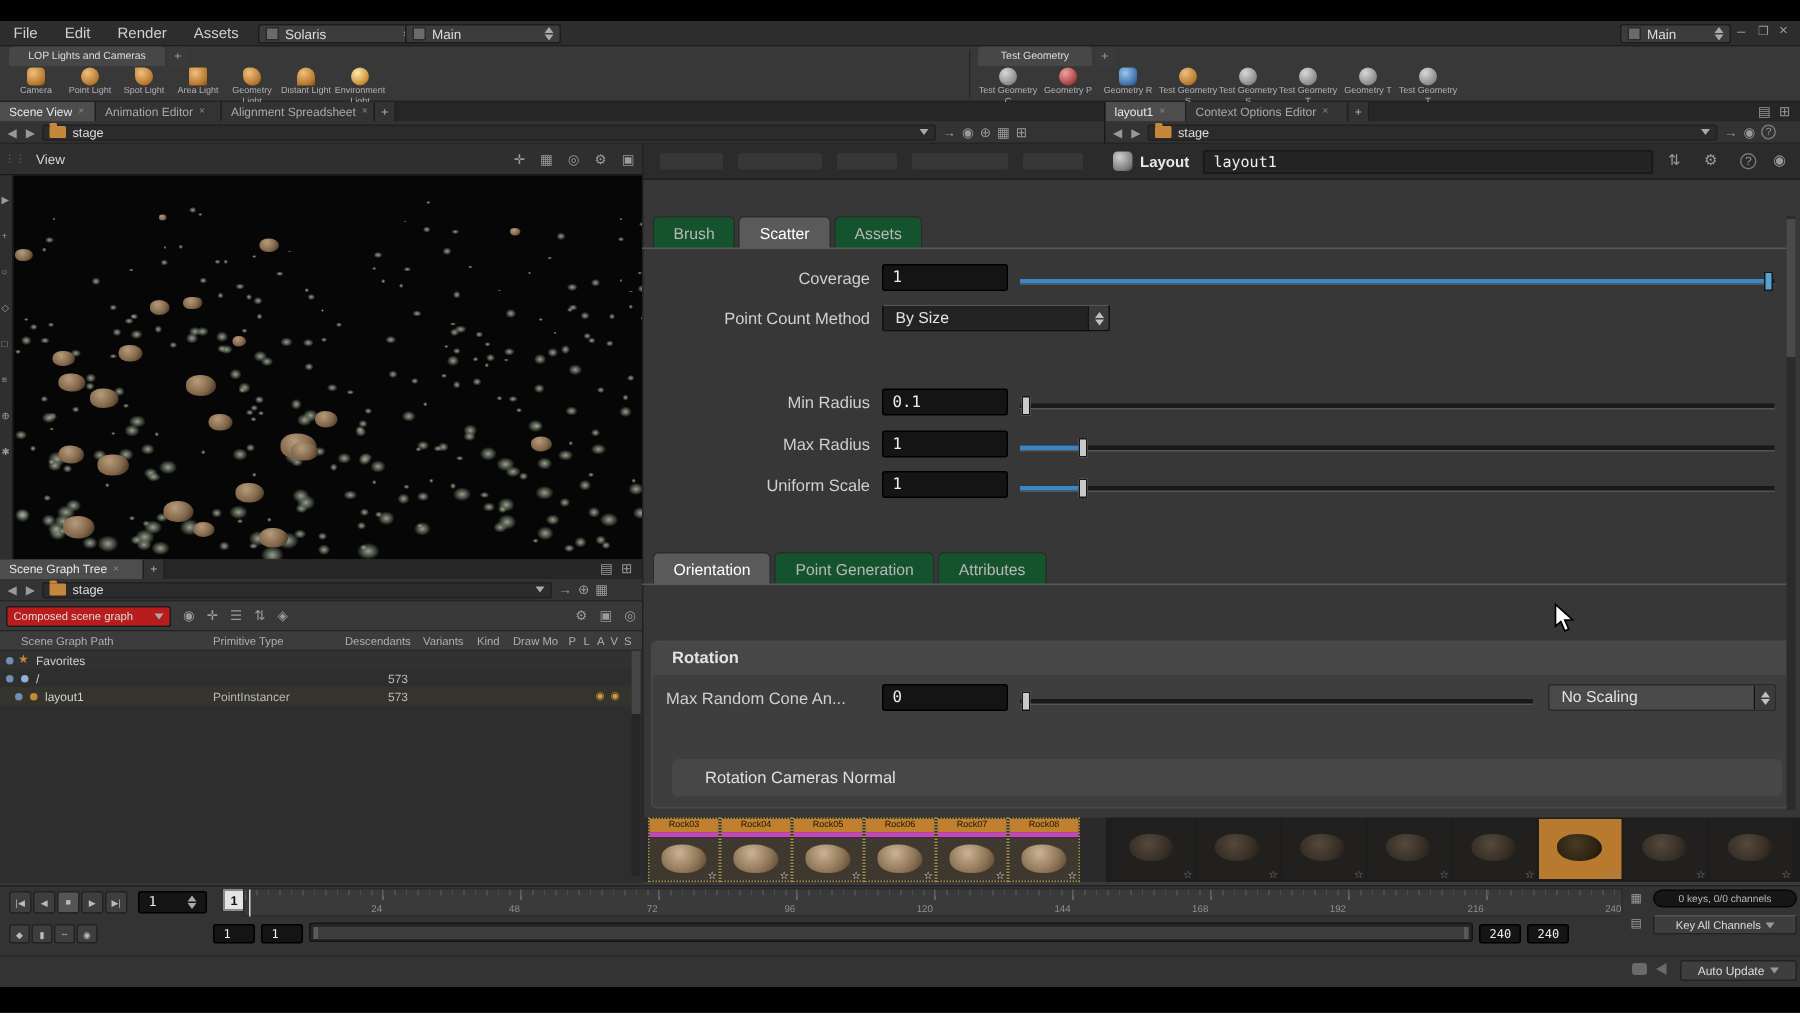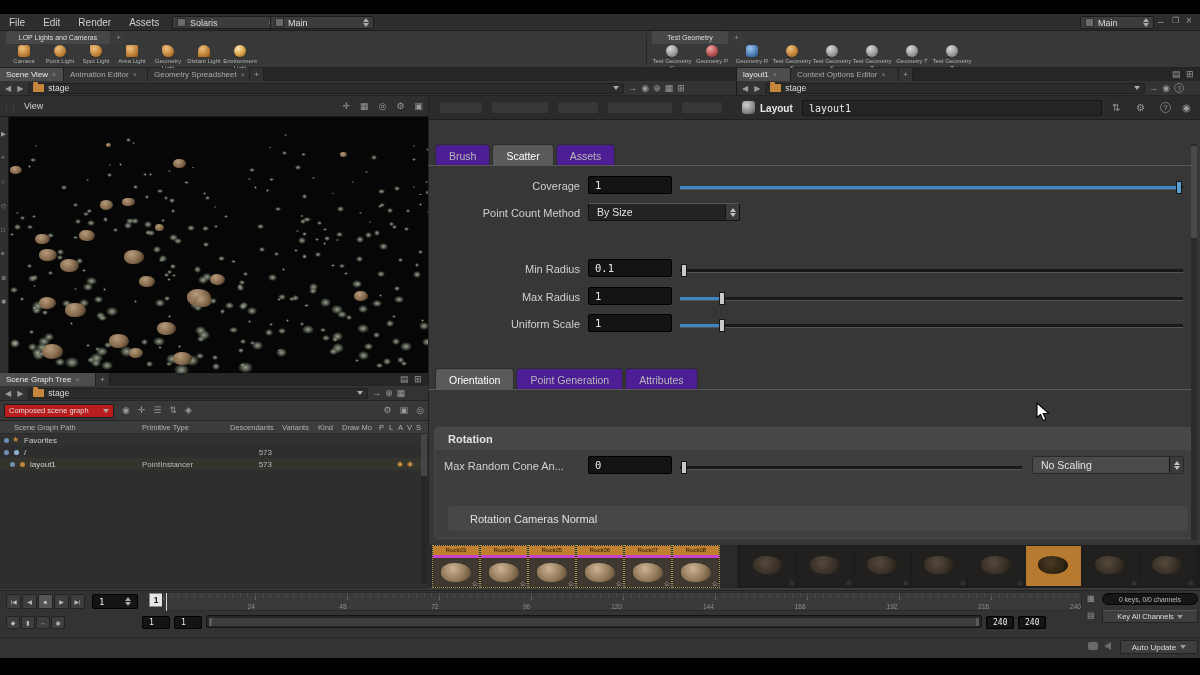--- a/index.html
+++ b/index.html
@@ -36,21 +36,21 @@
 .track{position:absolute;height:3px;background:#191919;box-shadow:0 1px 0 #555;}
 .fill{position:absolute;height:3px;background:#3d86c6;}
 .handle{position:absolute;width:6px;height:13px;background:#c9c9c9;border:1px solid #161616;}
 .handle.blue{background:#5a9fd4;}
 .dropdown{position:absolute;background:#232323;border:1px solid #101010;border-top-color:#555;border-radius:2px;display:flex;align-items:center;font-size:10.5px;color:#e4e4e4;padding-left:8px;}
 .dspin{width:14px;align-self:stretch;background:#3b3b3b;border-left:1px solid #141414;display:flex;flex-direction:column;align-items:center;justify-content:center;gap:1px;margin-left:auto;border-radius:0 2px 2px 0;}
 .dspin .tu{border-bottom-color:#c0c0c0;}
 .dspin .td{border-top-color:#c0c0c0;}
 .sect-group{position:absolute;background:#3e3e3e;border:1px solid #4a4a4a;border-radius:4px;}
 .sect-head{height:22px;background:#474747;border-radius:4px 4px 0 0;display:flex;align-items:center;padding-left:13px;font-size:11px;font-weight:bold;color:#e2e2e2;}
-.ptab{height:22px;display:flex;align-items:center;padding:0 13px;font-size:10.5px;color:#b8b8b8;background:#4c1d95;border:1px solid #2b2b2b;border-bottom:none;border-radius:4px 4px 0 0;margin-right:2px;cursor:pointer;white-space:nowrap;}
+.ptab{height:22px;display:flex;align-items:center;padding:0 13px;font-size:10.5px;color:#b8b8b8;background:#14532d;border:1px solid #2b2b2b;border-bottom:none;border-radius:4px 4px 0 0;margin-right:2px;cursor:pointer;white-space:nowrap;}
 .ptab.active{background:#5a5a5a;color:#fff;}
 .col-tri{width:0;height:0;border-top:4px solid transparent;border-bottom:4px solid transparent;border-left:6px solid #ccc;}
 .sgt-col{position:absolute;font-size:7.5px;color:#b0b0b0;white-space:nowrap;}
 .sgt-cell{position:absolute;font-size:8px;color:#cfcfcf;white-space:nowrap;}
 .dot{position:absolute;width:5px;height:5px;border-radius:50%;}
 .btn{position:absolute;background:#3e3e3e;border:1px solid #232323;border-radius:2px;display:flex;align-items:center;justify-content:center;color:#bbb;cursor:pointer;}
 .gal-item{position:absolute;top:546px;width:46px;height:41px;outline:1px dotted #a89448;background:#3e382e;cursor:pointer;}
 .gal-head{height:9px;background:#c08030;color:#181204;font-size:6px;text-align:center;line-height:9px;overflow:hidden;}
 .gal-stripe{height:3px;background:#c943c9;}
 .gal-thumb{position:relative;height:29px;overflow:hidden;}
@@ -189,21 +189,21 @@
   <div class="abs" style="left:0;top:68px;width:1200px;height:13px;background:#262626;"></div>
   <div class="pane-tab active" style="left:0;top:68px;width:64px;">
       <span>Scene View</span>
       <span class="tab-x">×</span>
     </div>
   <div class="pane-tab" style="left:64px;top:68px;width:84px;">
       <span>Animation Editor</span>
       <span class="tab-x">×</span>
     </div>
   <div class="pane-tab" style="left:148px;top:68px;width:102px;">
-      <span>Geometry Spreadsheet</span>
+      <span>Alignment Spreadsheet</span>
       <span class="tab-x">×</span>
     </div>
   <div class="pane-tab" style="left:250px;top:68px;width:14px;justify-content:center;">
       <span>+</span>
     </div>
   <div class="pane-tab active" style="left:737px;top:68px;width:54px;">
       <span>layout1</span>
       <span class="tab-x">×</span>
     </div>
   <div class="pane-tab" style="left:791px;top:68px;width:108px;">

